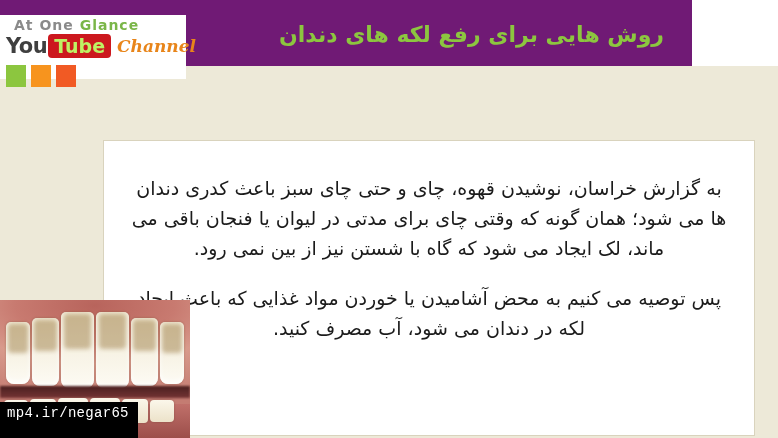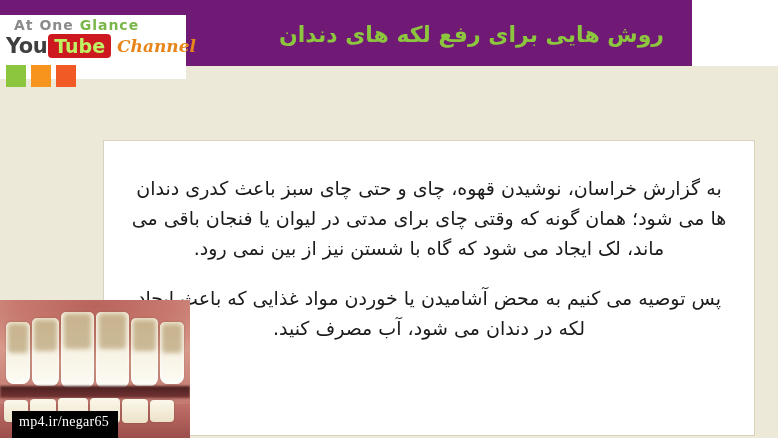--- a/index.html
+++ b/index.html
@@ -194,27 +194,27 @@
     filter: blur(2px);
   }
   .tooth-lower {
     position: absolute;
     background: linear-gradient(180deg, #fbf7ea 0%, #ece2c9 100%);
     border-radius: 4px;
     box-shadow: 0 0 2px rgba(80,50,40,0.4);
   }
   .watermark {
     position: absolute;
-    left: 12px;
+    left: 0;
     bottom: 0;
     background: #000000;
     color: #ffffff;
-    font-family: Liberation Serif, serif;
+    font-family: Liberation Mono, monospace;
     font-size: 14px;
-    padding: 3px 9px 8px 7px;
+    padding: 3px 9px 17px 7px;
     letter-spacing: 0.3px;
   }
 </style>
 </head>
 <body>
 
 <div class="stage">
 
   <div class="title-bar">
     <div class="title-text">روش هایی برای رفع لکه های دندان</div>

